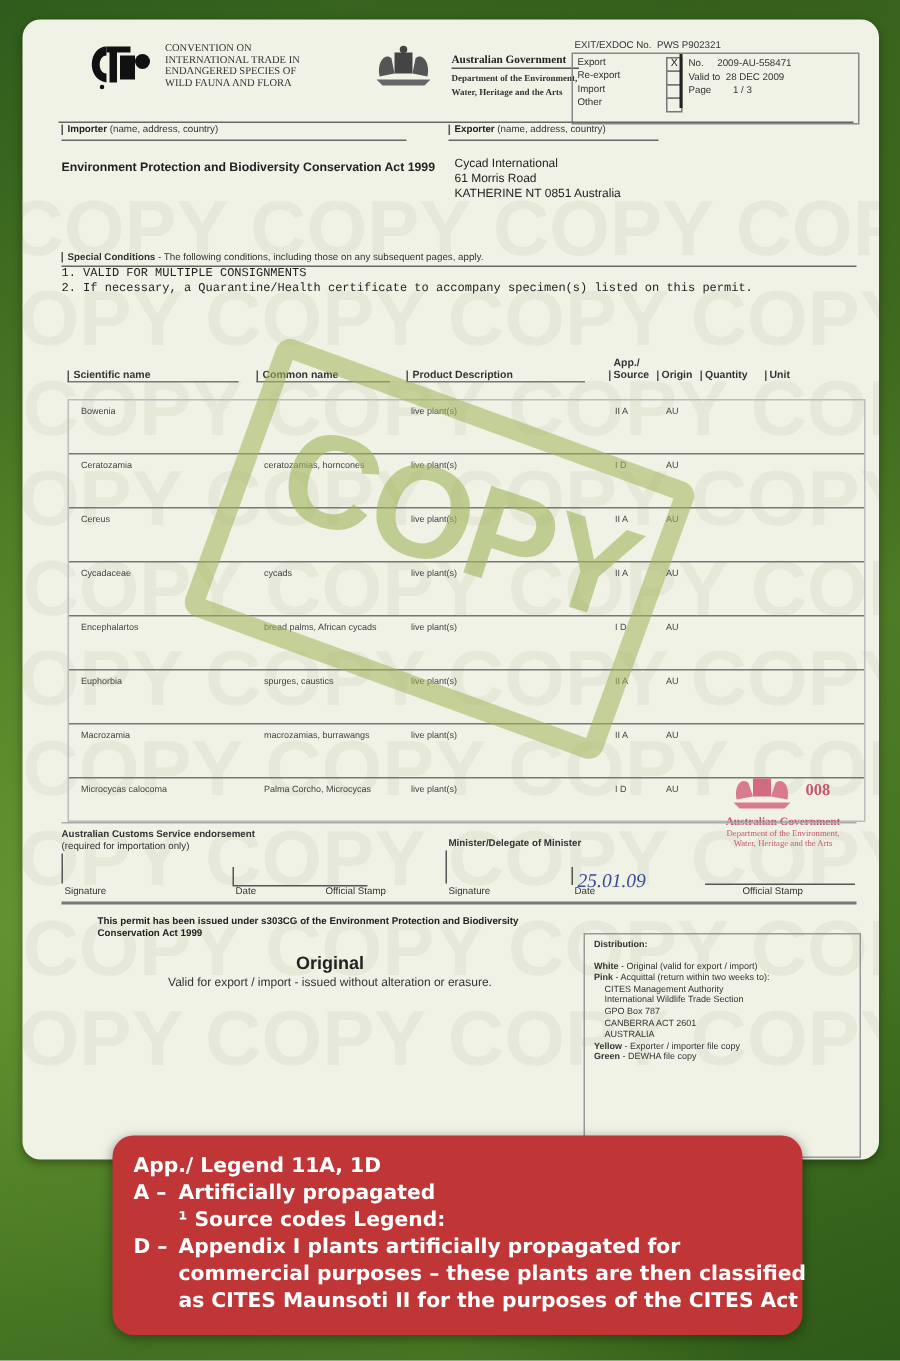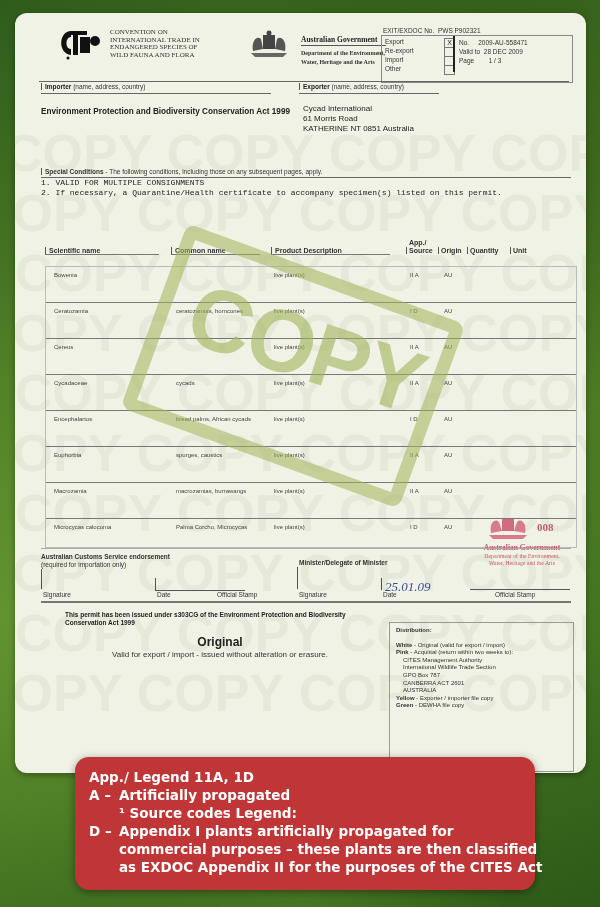--- a/index.html
+++ b/index.html
@@ -283,14 +283,14 @@
     <div><b>Green</b><span>  - DEWHA file copy</span></div>
   </div>
 </div>
 
 <div class="callout">
   <div class="l">App./ Legend 11A, 1D</div>
   <div class="l"><span class="key">A –</span><span>Artificially propagated</span></div>
   <div class="l ind">¹ Source codes Legend:</div>
   <div class="l"><span class="key">D –</span><span>Appendix I plants artificially propagated for</span></div>
   <div class="l ind2">commercial purposes – these plants are then classified</div>
-  <div class="l ind2">as EXDOC Appendix II for the purposes of the CITES Act</div>
+  <div class="l ind2">as CITES Maunsoti II for the purposes of the CITES Act</div>
 </div>
 
 </body></html>

